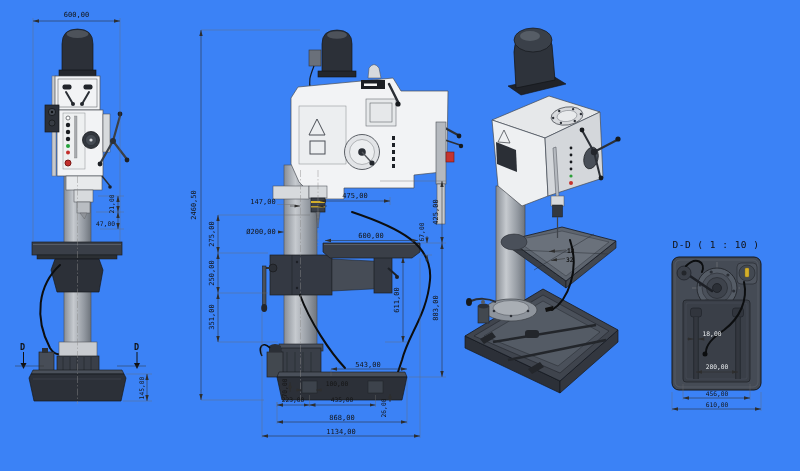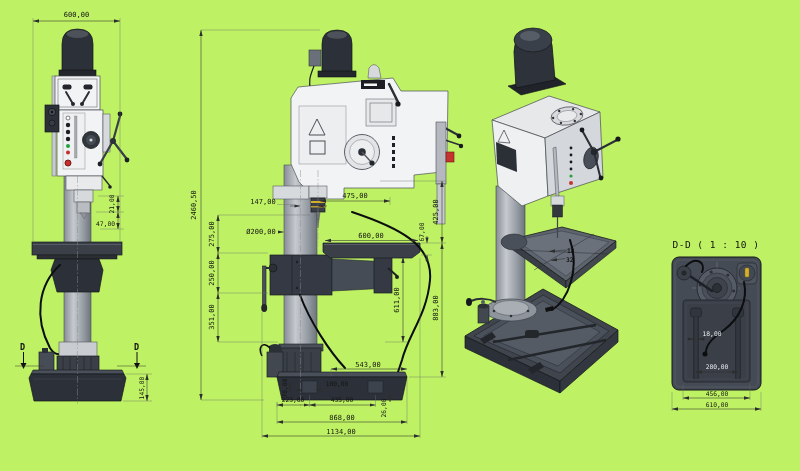--- a/index.html
+++ b/index.html
@@ -1,16 +1,16 @@
 <!DOCTYPE html>
 <html><head>
 <meta charset="utf-8">
 <style>
   html,body{margin:0;padding:0;background:#fff;}
-  .canvas{position:relative;width:800px;height:471px;background:#bef264;overflow:hidden;
+  .canvas{position:relative;width:800px;height:471px;background:#3b82f6;overflow:hidden;
           font-family:"Liberation Sans",sans-serif;}
   svg{position:absolute;left:0;top:0;}
   .dim{stroke:#2e2e2e;stroke-width:.55;fill:none;}
   .ext{stroke:#6d6d6d;stroke-width:.4;fill:none;}
   .cl{stroke:#8a8a8a;stroke-width:.45;fill:none;stroke-dasharray:7 2 1.5 2;}
   .dimtxt{font:7px "DejaVu Sans Mono","Liberation Mono",monospace;fill:#141414;}
   .dimtxt-sm{font:6.3px "DejaVu Sans Mono","Liberation Mono",monospace;fill:#141414;}
   .sectxt{font:bold 8.5px "DejaVu Sans Mono","Liberation Mono",monospace;fill:#111;}
   .titletxt{font:9.5px "DejaVu Sans Mono","Liberation Mono",monospace;fill:#111;letter-spacing:.5px;}
   .lt{fill:#f2f3f5;stroke:#4b4f56;stroke-width:.7;}

